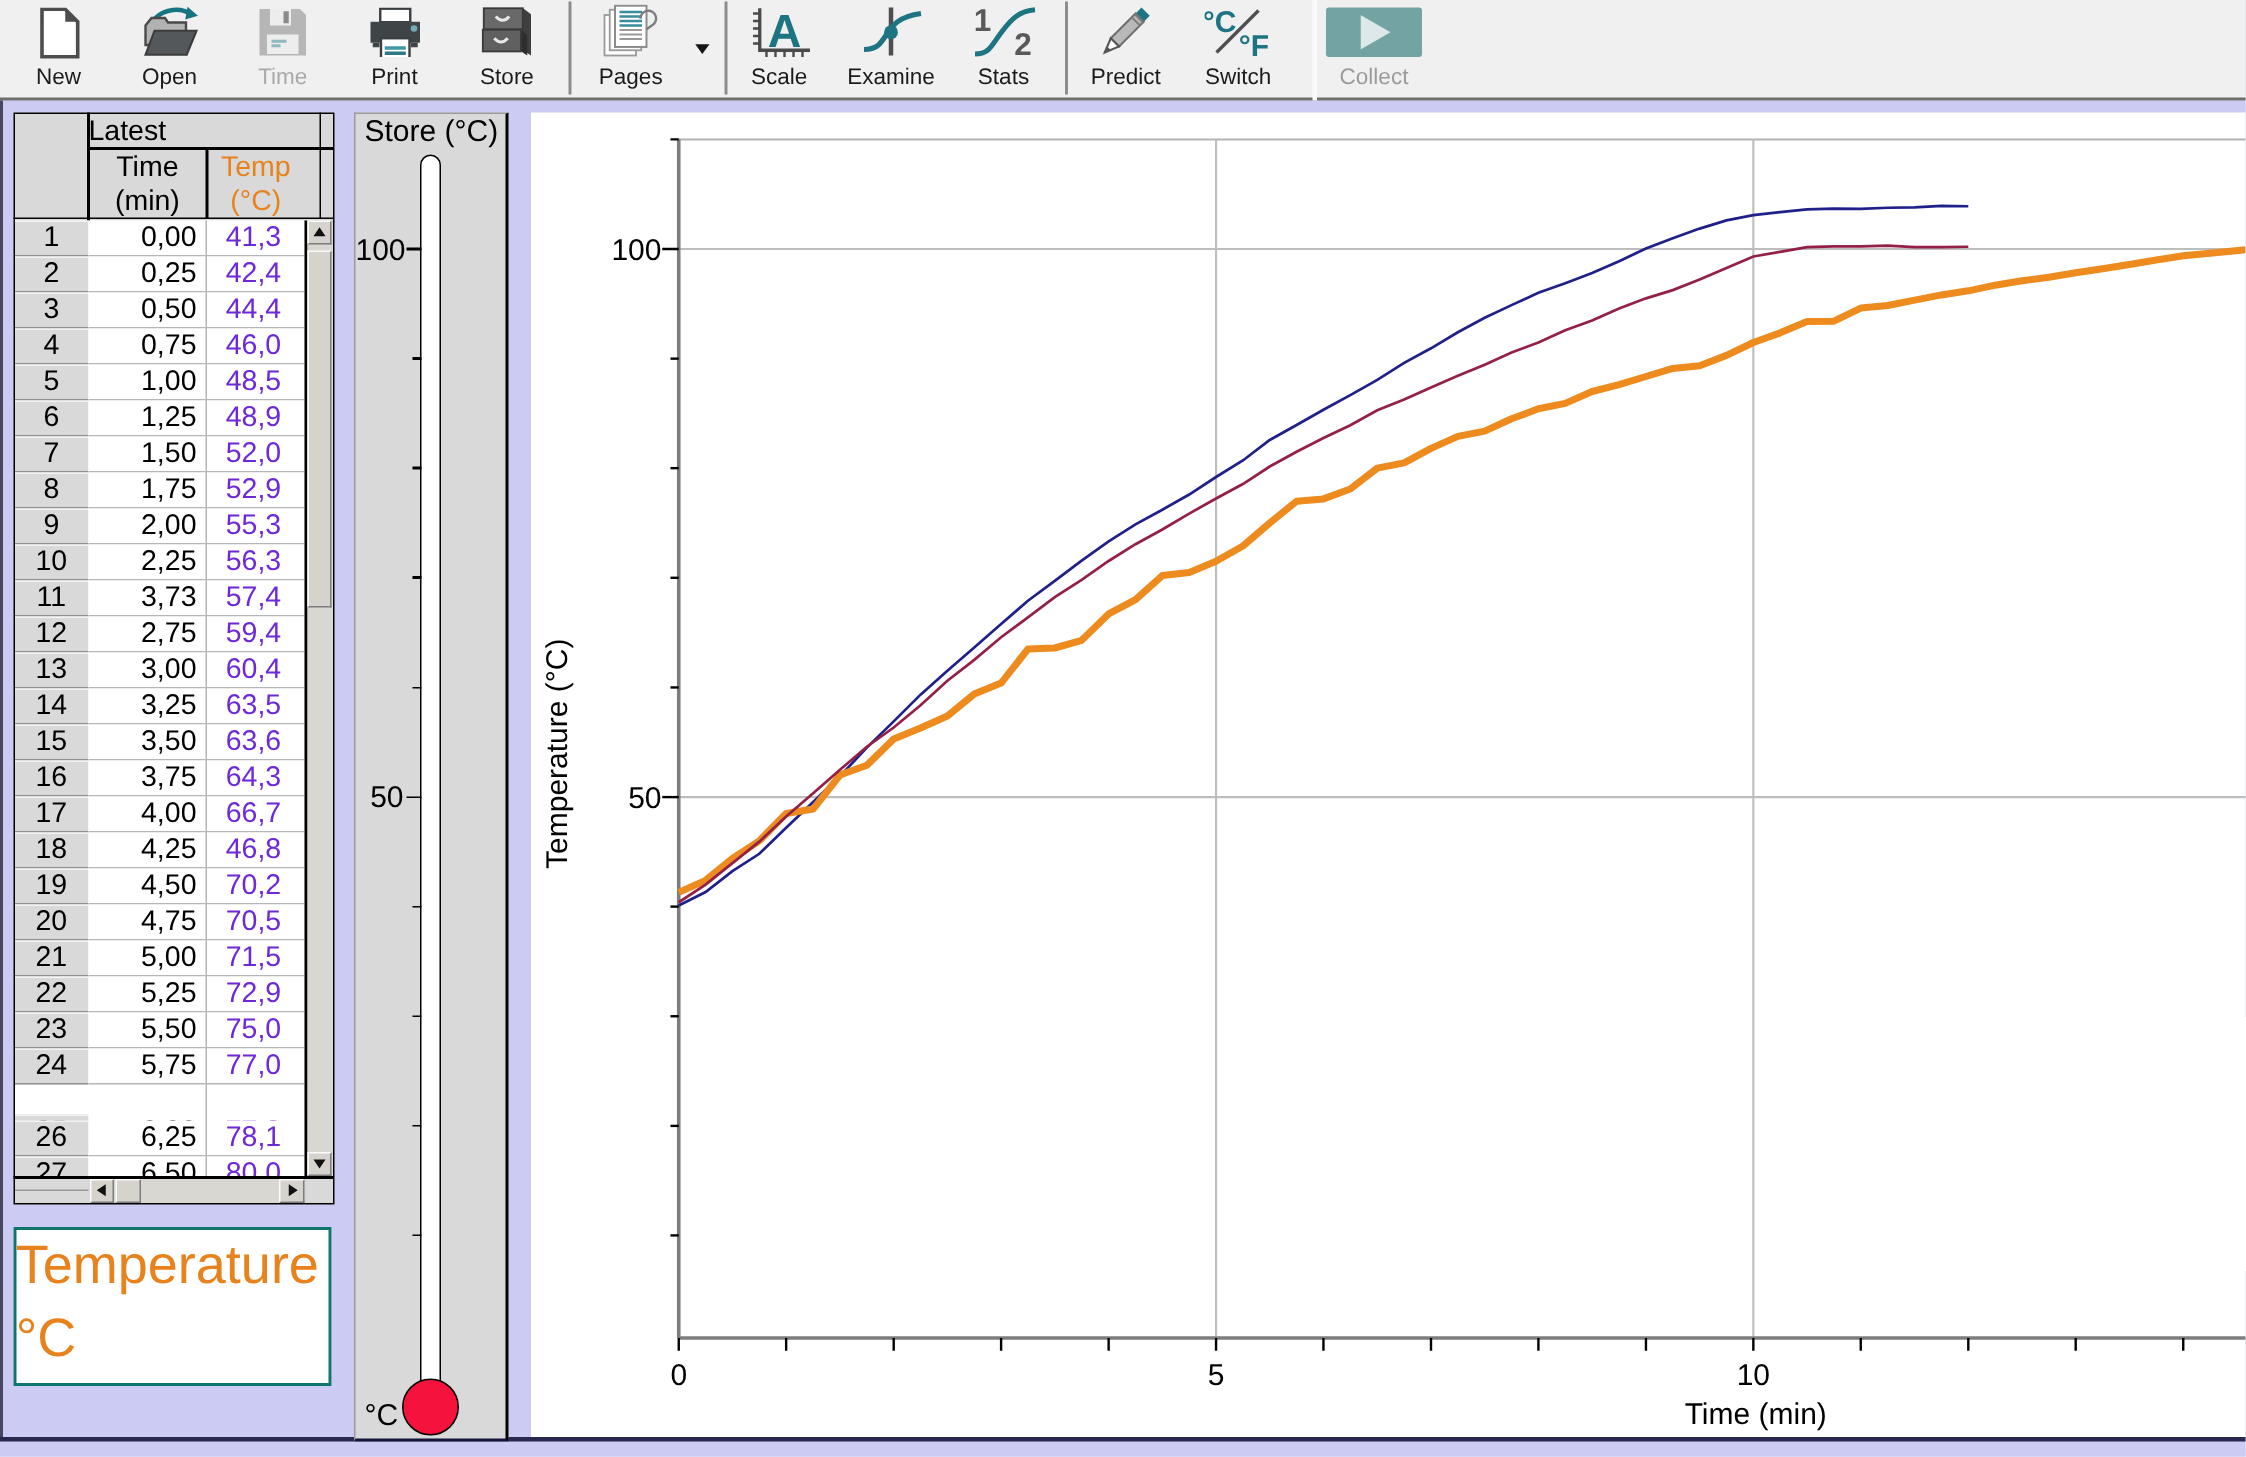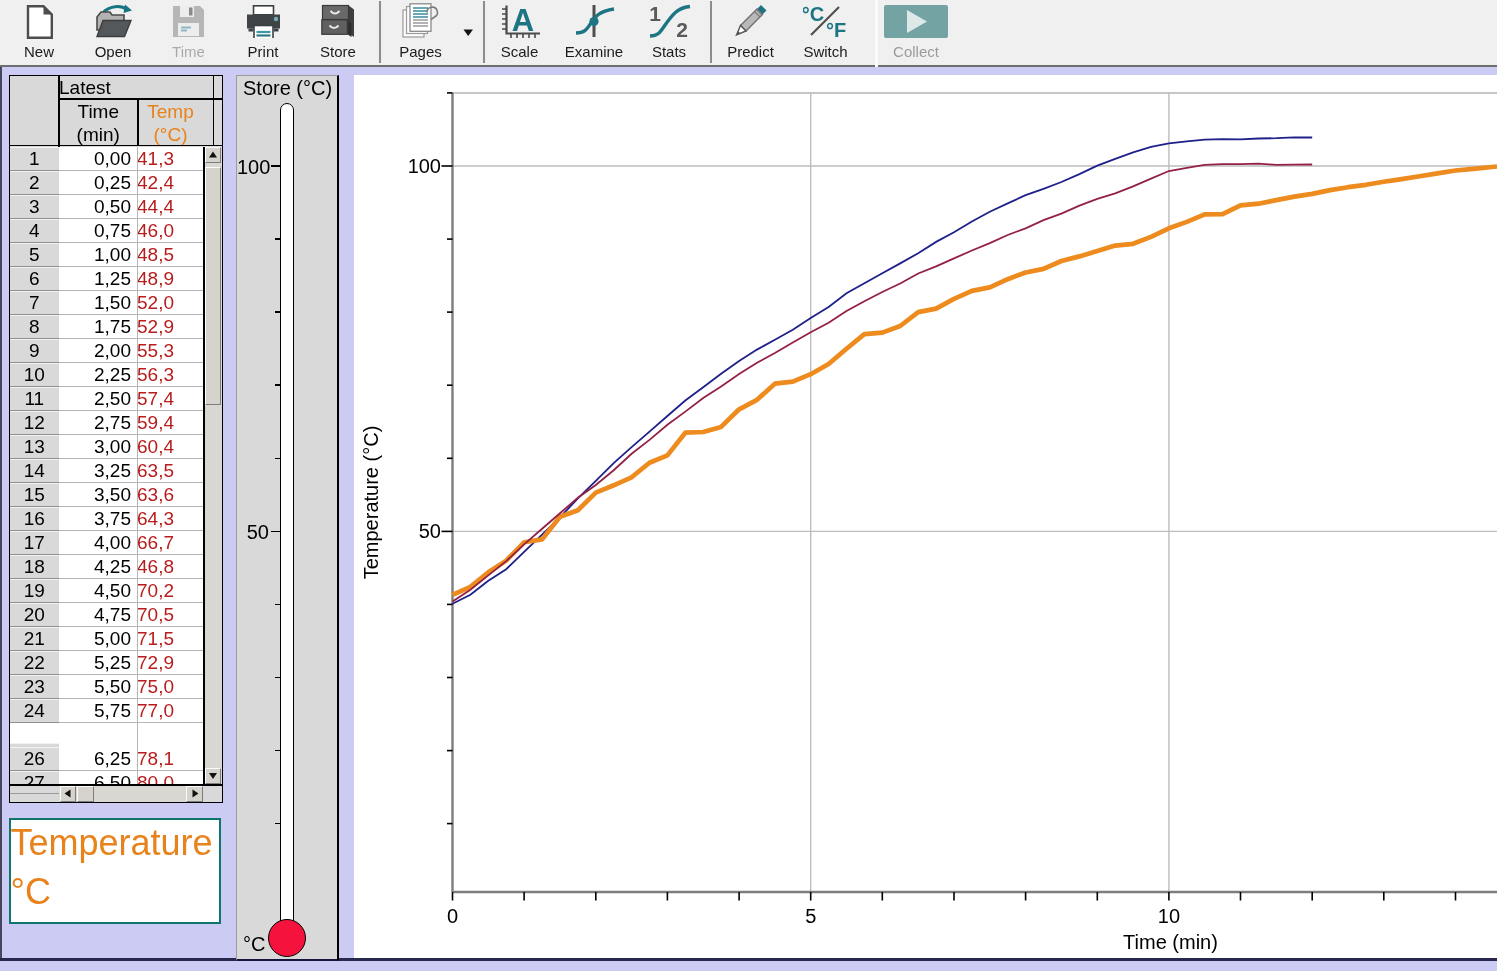--- a/index.html
+++ b/index.html
@@ -4,22 +4,22 @@
 html,body { width:1497px; height:971px; background:#cbcbf3; overflow:hidden;
   font-family:"Liberation Sans",sans-serif; }
 .abs { position:absolute; }
 .numc { position:absolute; left:0; top:0; width:48.5px; height:24px; background:#d9d9d9;
   border-top:1px solid #f2f2f2; border-bottom:1px solid #8f8f8f; text-align:center;
   font-size:19px; line-height:22px; }
 .timc { position:absolute; left:48.5px; top:0; width:78.5px; height:24px; background:#fff;
   border-bottom:1px solid #b6b6b6; text-align:right; font-size:19px; line-height:23px;
   padding-right:6px; }
 .temc { position:absolute; left:127px; top:0; width:66px; height:24px; background:#fff;
-  border-bottom:1px solid #b6b6b6; text-align:left; font-size:19px; line-height:23px;
-  padding-right:2px; color:#b91c1c; }
+  border-bottom:1px solid #b6b6b6; text-align:center; font-size:19px; line-height:23px;
+  padding-right:2px; color:#6d28d9; }
 .sbbtn { position:absolute; background:#d6d3cc; border-top:1.5px solid #fcfcfc;
   border-left:1.5px solid #fcfcfc; border-right:1.5px solid #7d7d7d;
   border-bottom:1.5px solid #7d7d7d; }
 </style></head><body>
 
 <div class="abs" style="left:0;top:0;width:1497px;height:67px;background:#f0f0f0;border-bottom:2px solid #6e6e6e"></div>
 <div class="abs" style="left:875px;top:0;width:3px;height:67px;background:#fbfbfb"></div>
 <div style="position:absolute;left:379px;top:1px;width:1.5px;height:62px;background:#8c8c8c"></div>
 <div style="position:absolute;left:483px;top:1px;width:1.5px;height:62px;background:#8c8c8c"></div>
 <div style="position:absolute;left:710px;top:1px;width:1.5px;height:62px;background:#8c8c8c"></div>
@@ -222,21 +222,21 @@
       <div class="timc">2,00</div>
       <div class="temc">55,3</div>
     </div>
 <div style="position:absolute;left:0;top:216px;width:193px;height:24px">
       <div class="numc">10</div>
       <div class="timc">2,25</div>
       <div class="temc">56,3</div>
     </div>
 <div style="position:absolute;left:0;top:240px;width:193px;height:24px">
       <div class="numc">11</div>
-      <div class="timc">2,50</div>
+      <div class="timc">3,73</div>
       <div class="temc">57,4</div>
     </div>
 <div style="position:absolute;left:0;top:264px;width:193px;height:24px">
       <div class="numc">12</div>
       <div class="timc">2,75</div>
       <div class="temc">59,4</div>
     </div>
 <div style="position:absolute;left:0;top:288px;width:193px;height:24px">
       <div class="numc">13</div>
       <div class="timc">3,00</div>

